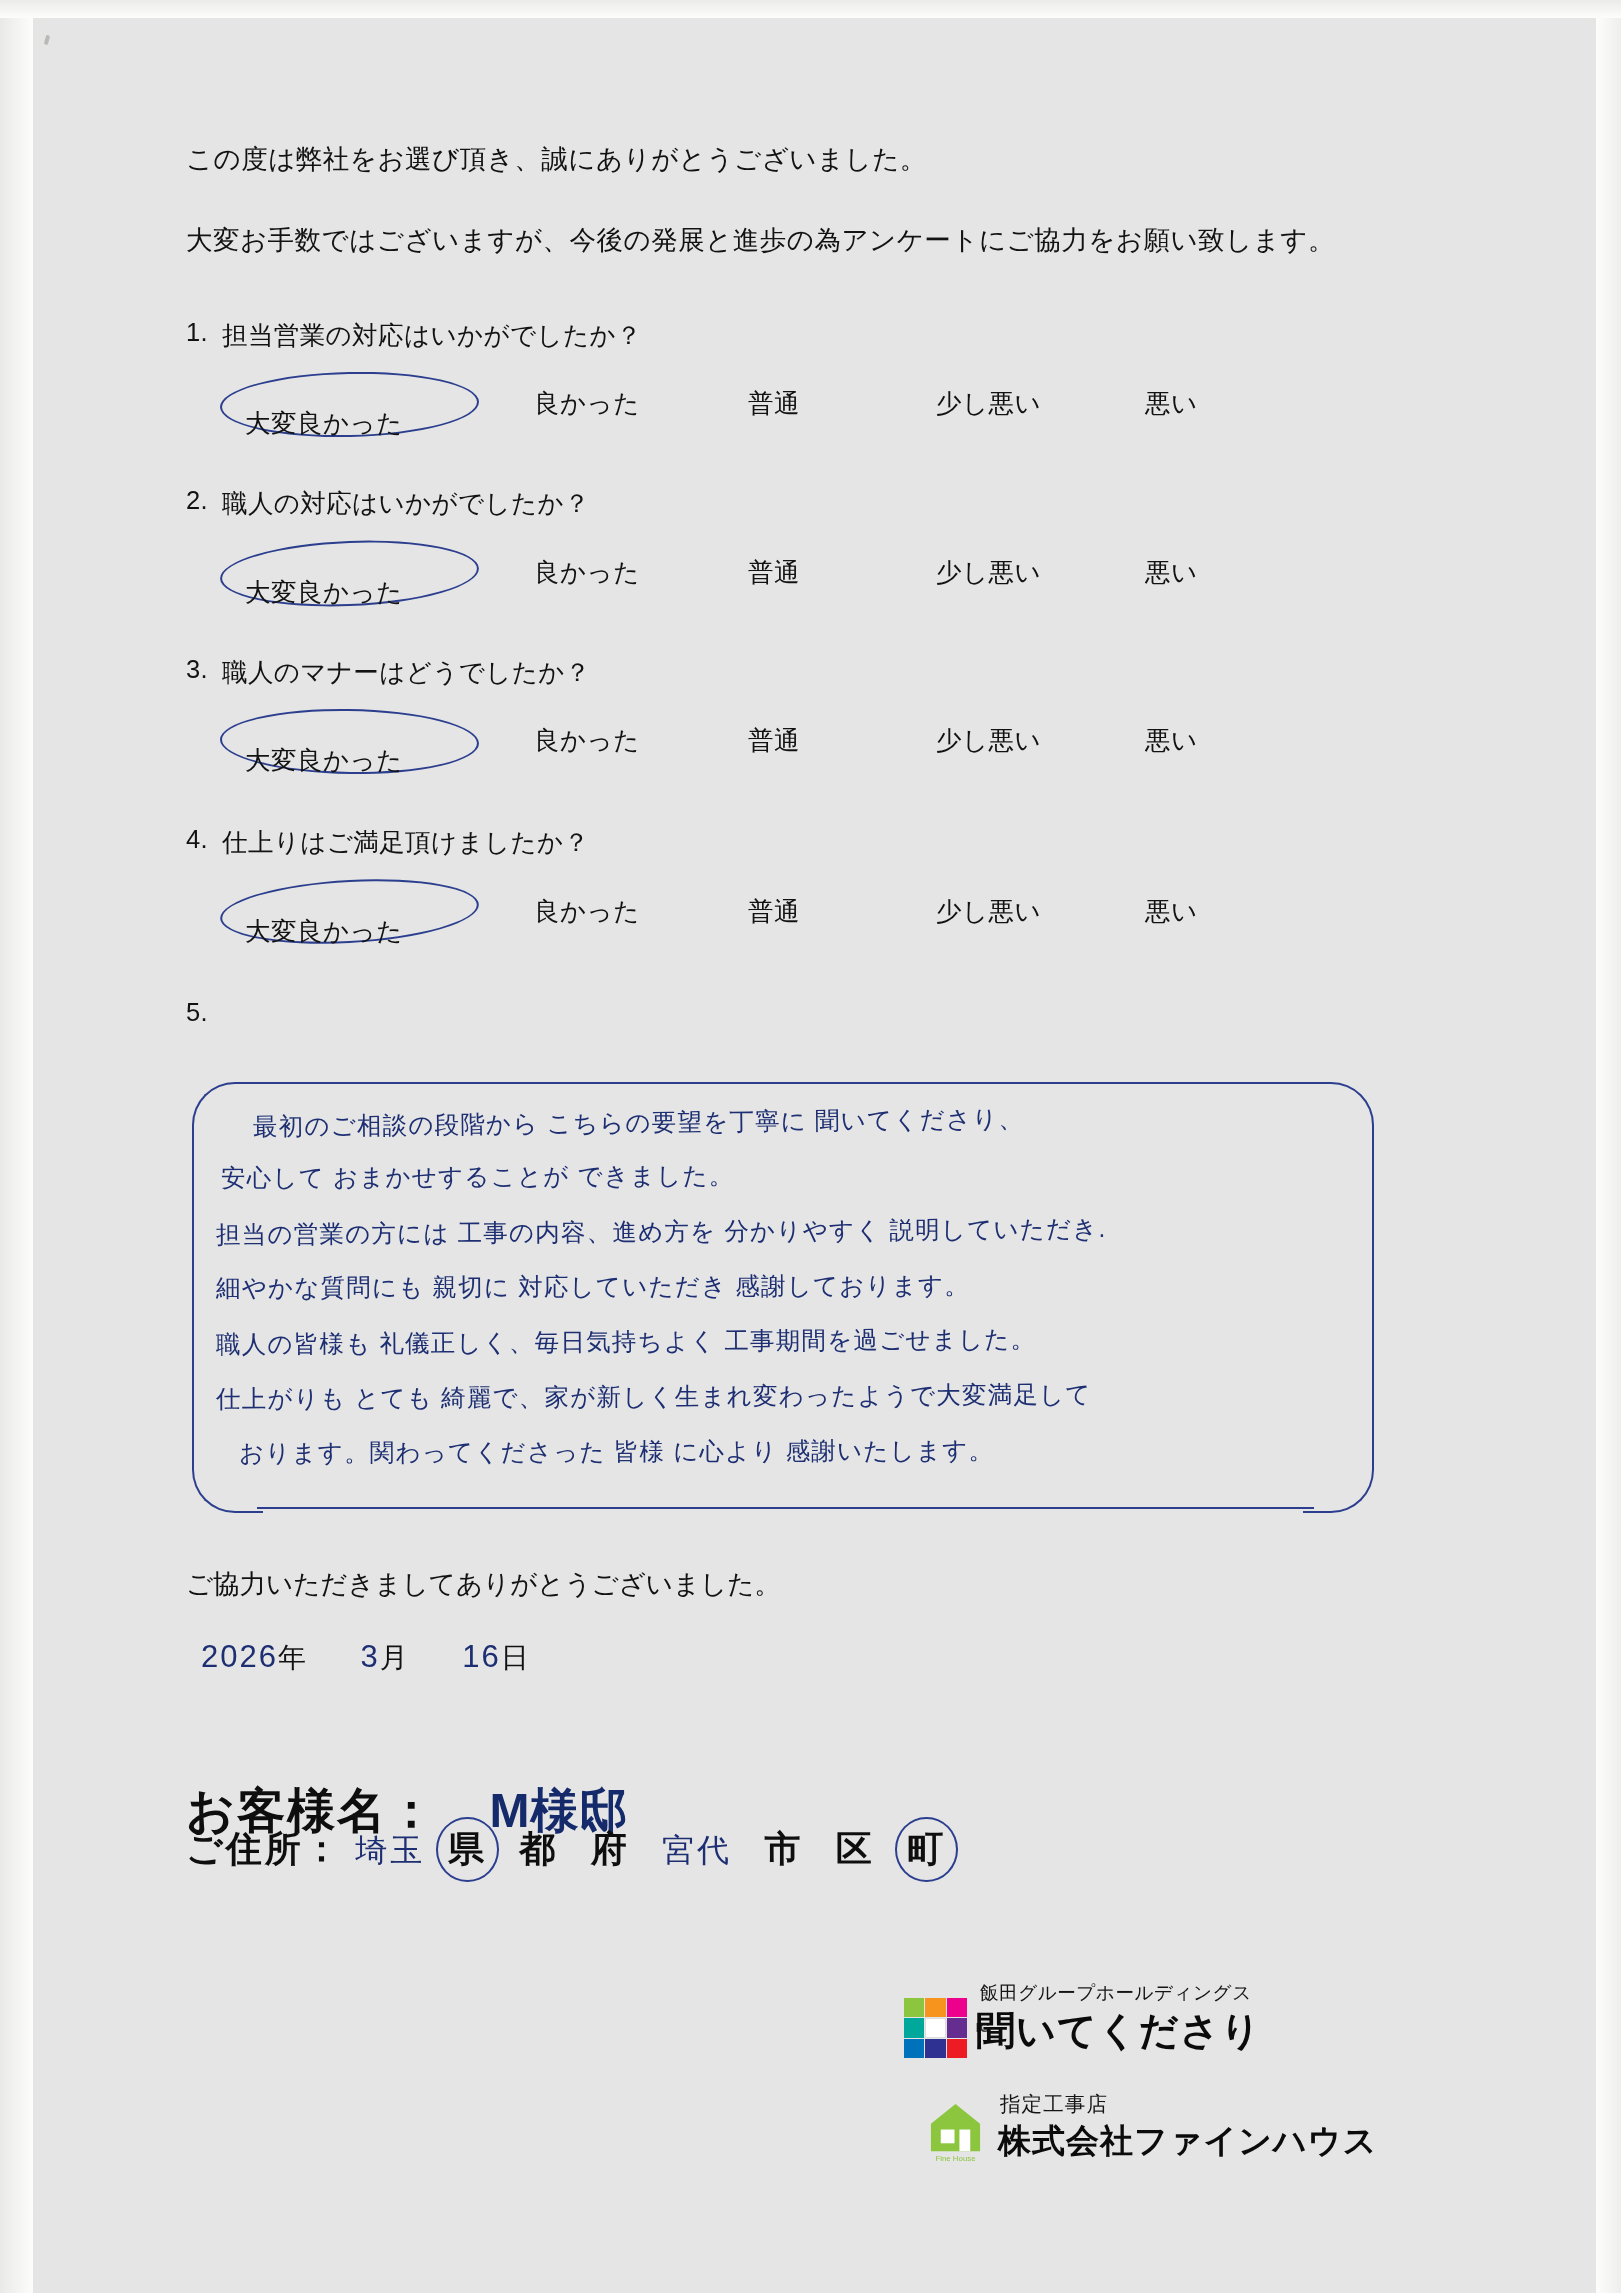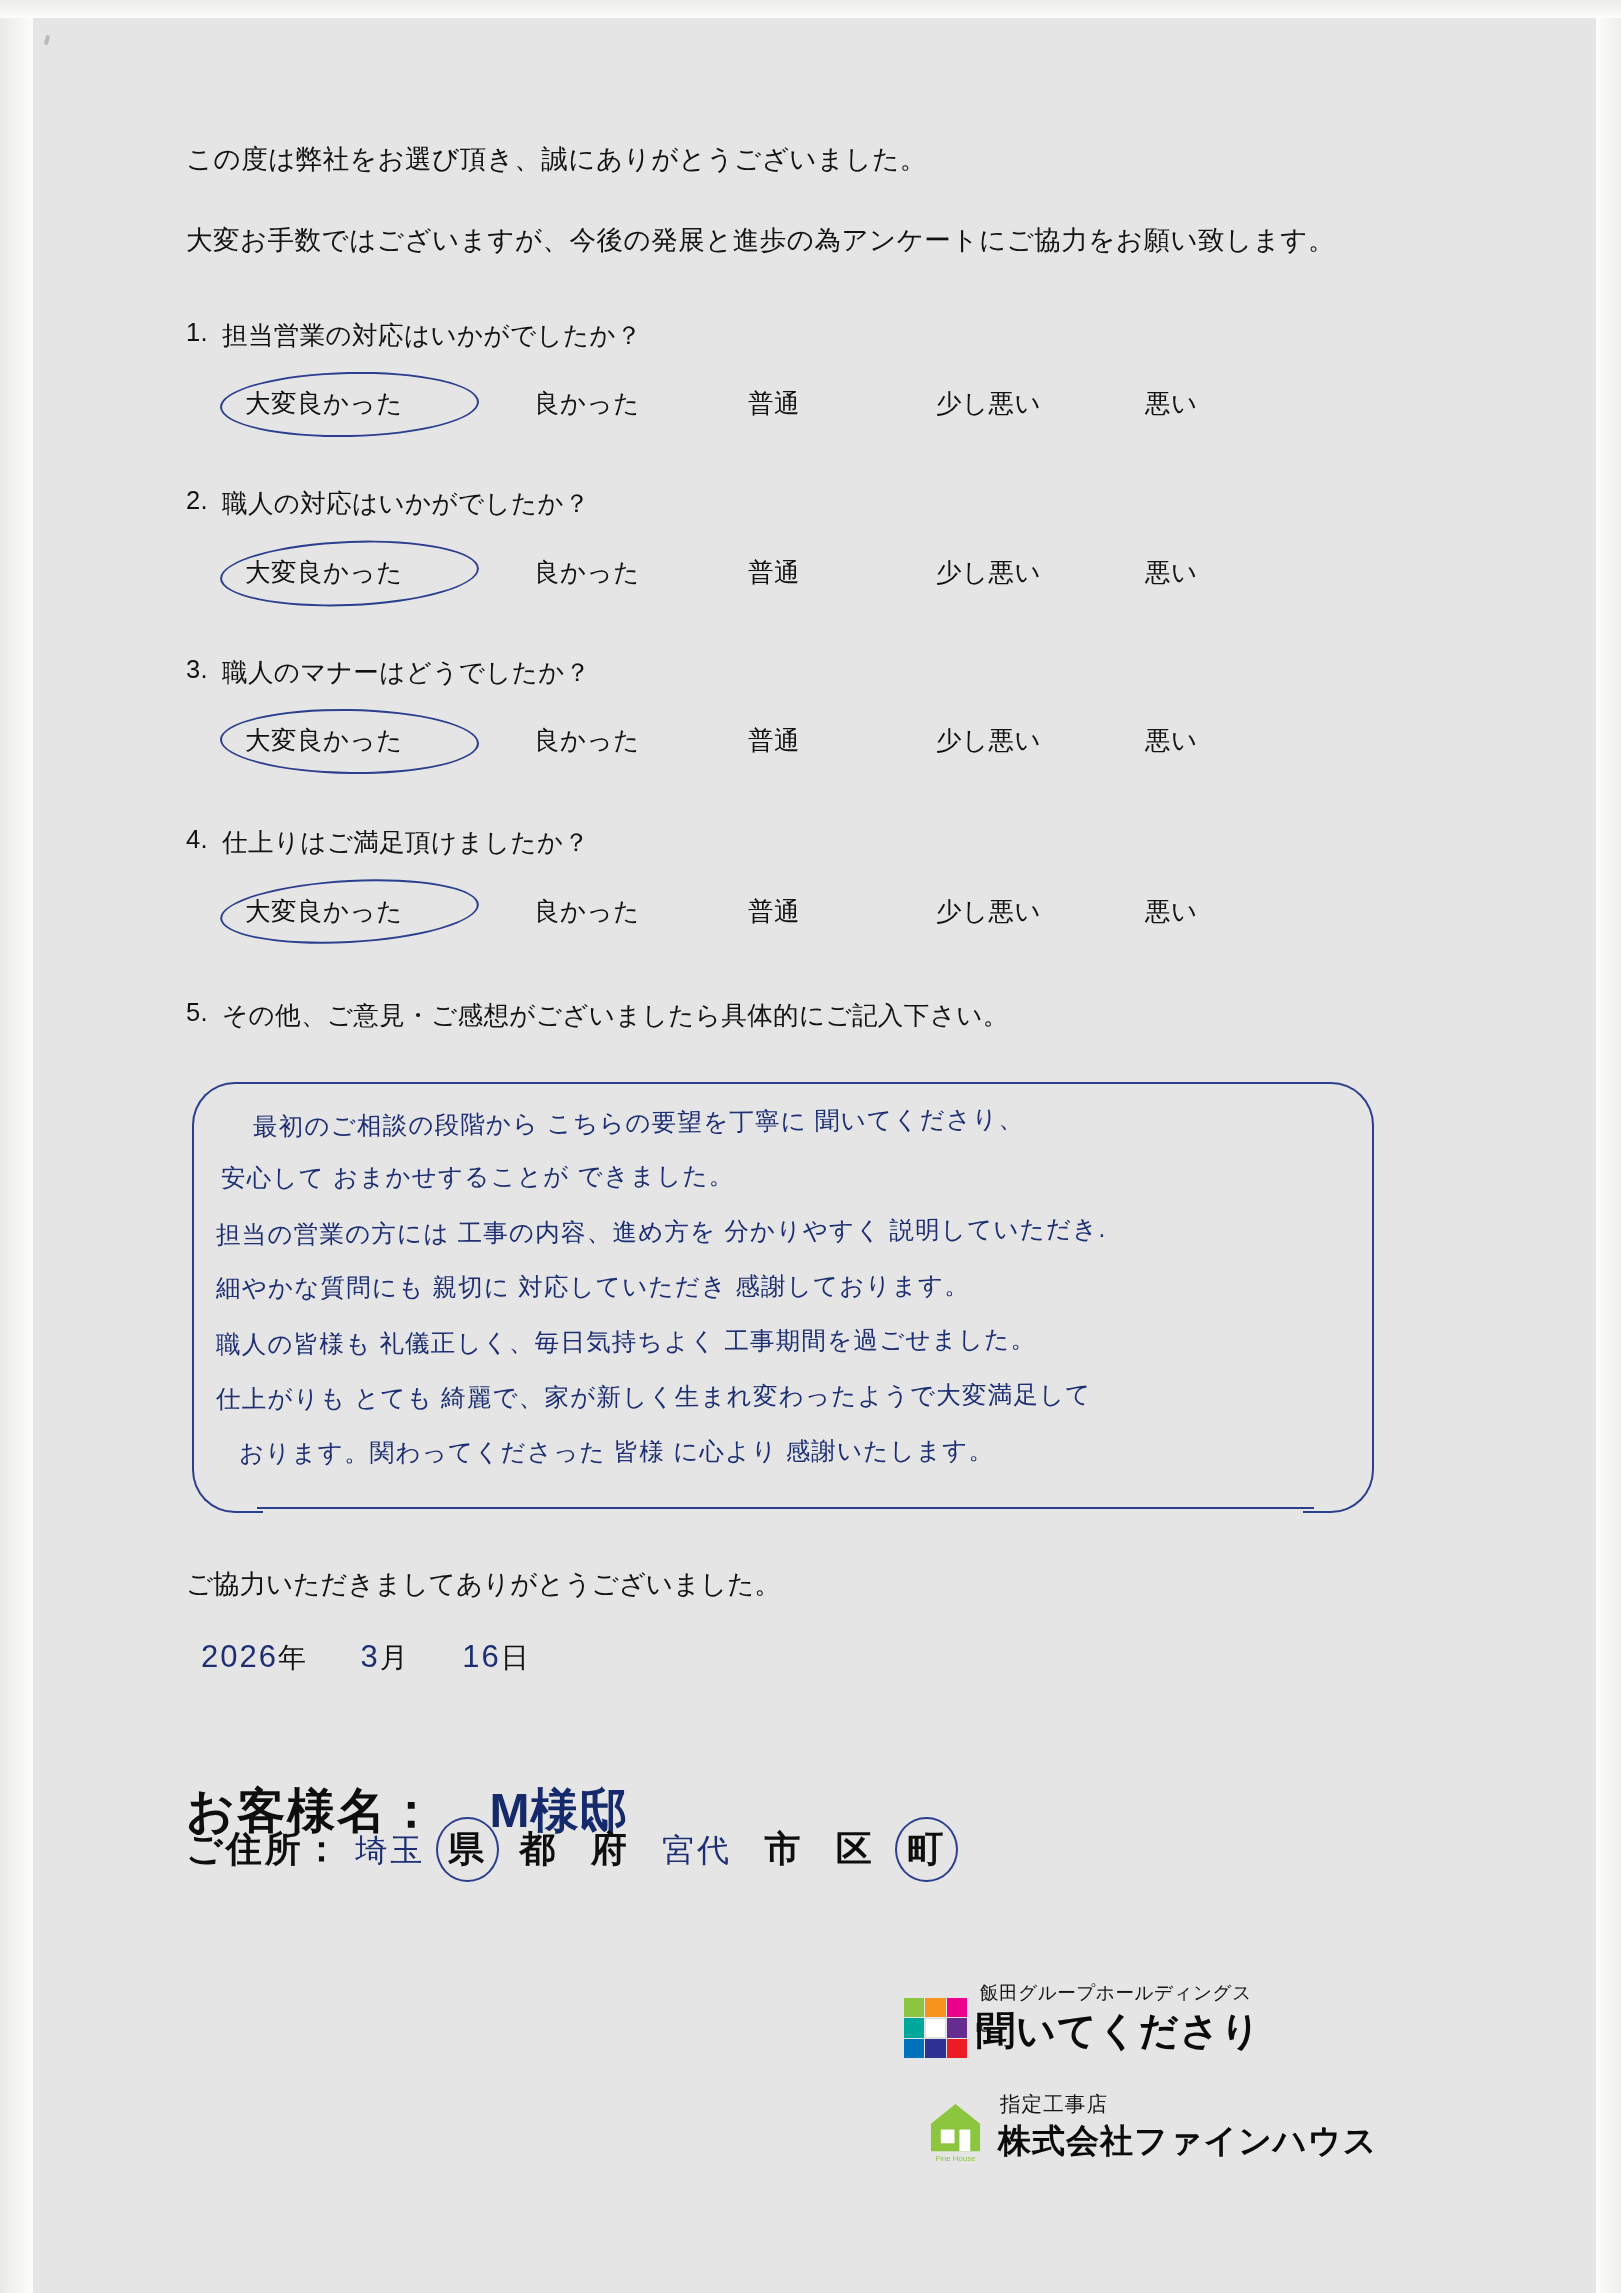--- a/index.html
+++ b/index.html
@@ -81,21 +81,21 @@
     position: absolute;
     height: 39px;
   }
   .opt {
     position: absolute;
     font-size: 25.5px;
     color: #121212;
     white-space: nowrap;
     letter-spacing: 0.5px;
   }
-  .opt.o0 { left: 0px; }
+  .opt.o0 { left: 0px; margin-top: 20px; }
   .opt.o1 { left: 289px; }
   .opt.o2 { left: 503px; }
   .opt.o3 { left: 691px; }
   .opt.o4 { left: 900px; }
 
   
   .circle-mark {
     position: absolute;
     left: -25.5px;
     top: -13.7px;
@@ -358,21 +358,20 @@
     <div class="opt-row" style="left:245px; top:894px; width:1078px;">
       <div class="circle-mark v4"></div>
       <div class="opt o0">大変良かった</div>
       <div class="opt o1">良かった</div>
       <div class="opt o2">普通</div>
       <div class="opt o3">少し悪い</div>
       <div class="opt o4">悪い</div>
     </div>
 
     <div class="q-text" style="left:186px; top:998px;">5.</div>
-    <div class="q-text" style="left:222px; top:998px;">その他、ご意見・ご感想がございましたら具体的にご記入下さい。</div>
 
     <div class="comment-box">
       <div class="bracket-left"></div>
       <div class="bracket-right"></div>
       <div class="bracket-top"></div>
       <div class="bracket-bottom"></div>
 
       <div class="comment-line" style="left:61px; top:23.5px; transform:rotate(-0.6deg);">最初のご相談の段階から こちらの要望を丁寧に 聞いてくださり、</div>
       <div class="comment-line" style="left:29px; top:78px; transform:rotate(-0.3deg);">安心して おまかせすることが できました。</div>
       <div class="comment-line" style="left:23.5px; top:133px; transform:rotate(-0.4deg);">担当の営業の方には 工事の内容、進め方を 分かりやすく 説明していただき.</div>

